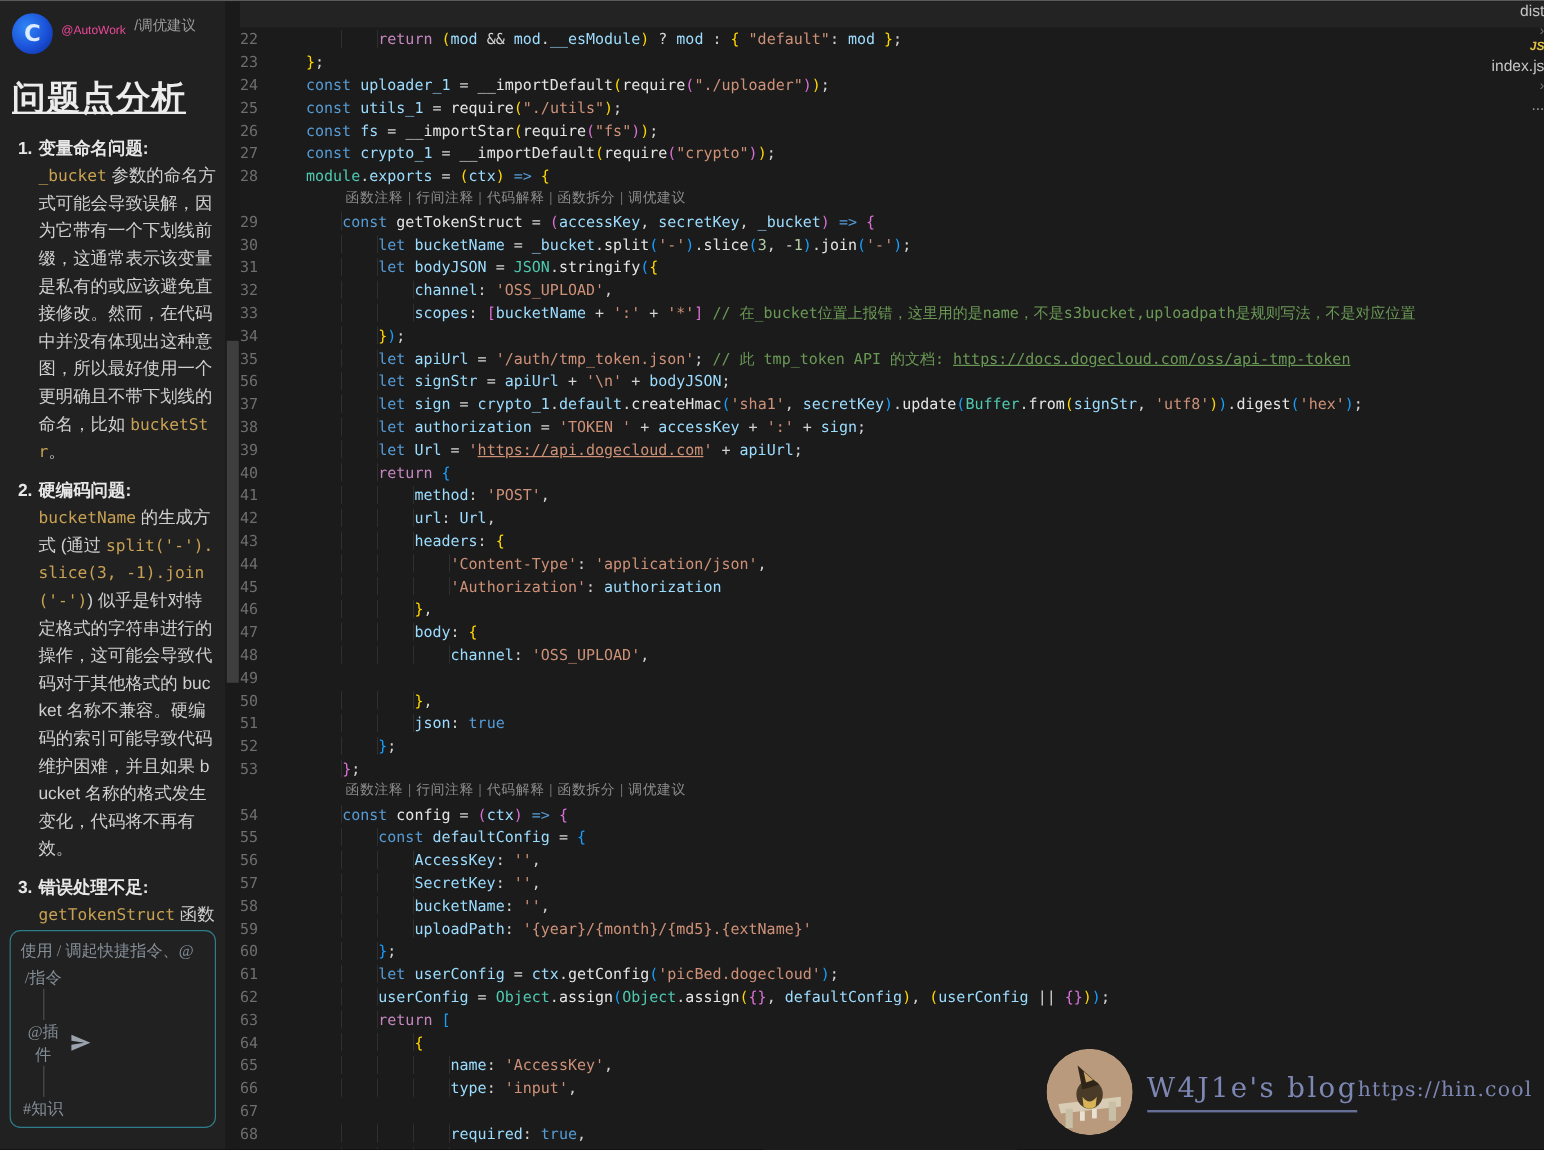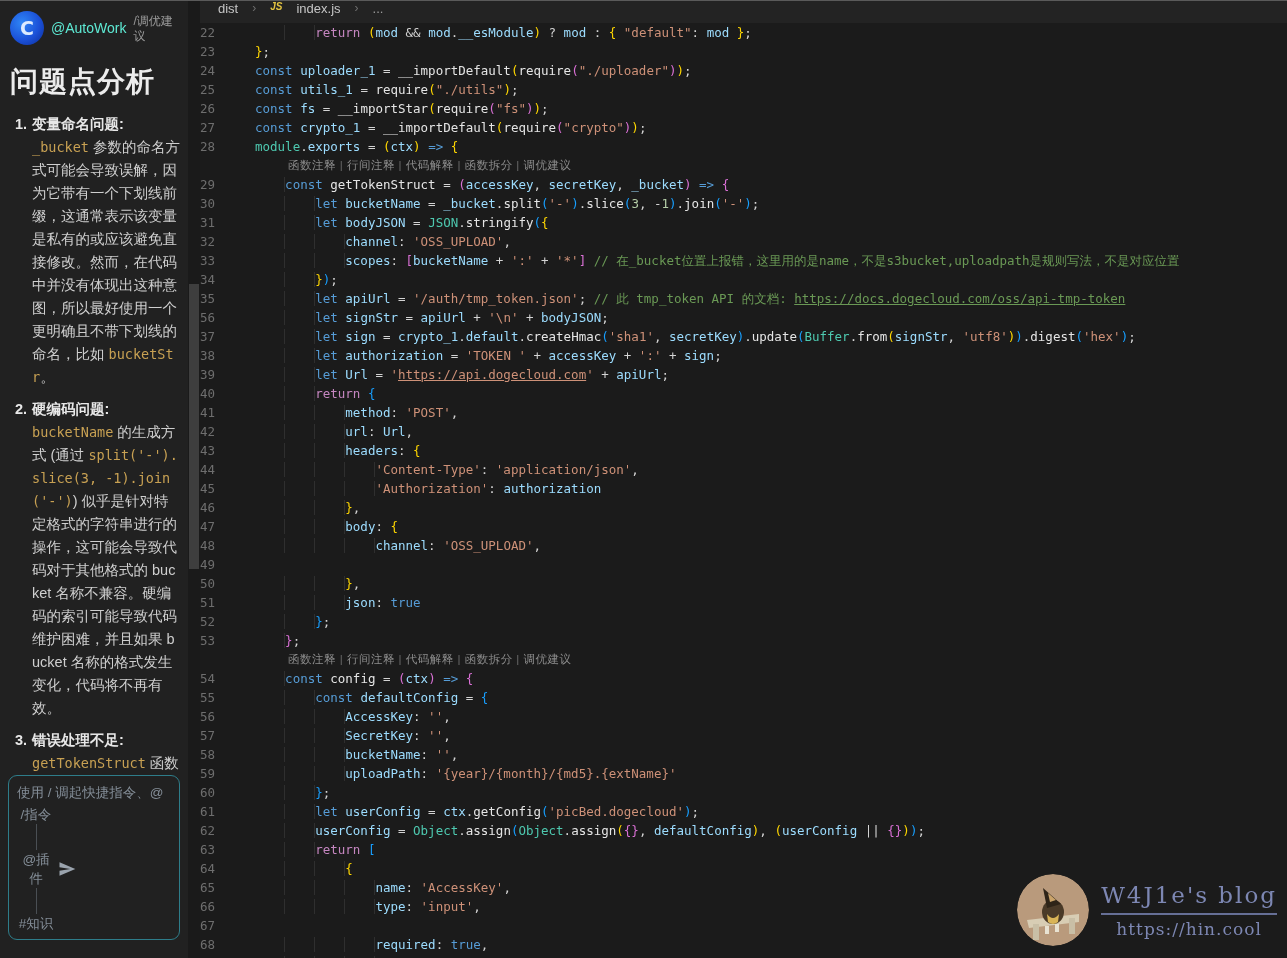--- a/index.html
+++ b/index.html
@@ -14,47 +14,47 @@
     position:absolute; left:0; top:0; width:188px; height:100%;
     background:#212121; color:#c9c9c9; overflow:hidden; padding:8px 8px 0 10px;
   }
   .chat-header { display:flex; align-items:flex-start; gap:7px; height:46px; padding-top:2px; }
   .logo-circle {
     width:34px; height:34px; border-radius:50%; flex:0 0 34px;
     background:radial-gradient(circle at 35% 35%, #2f86f6 0%, #1b51d8 55%, #0a2a96 100%);
     display:flex; align-items:center; justify-content:center;
     color:#dcebff; font-weight:bold; font-size:19px; font-family:"DejaVu Sans", sans-serif;
   }
-  .chat-user { font-size:14px; color:#5eead4; margin-top:9px; white-space:nowrap; }
+  .chat-user { font-size:10px; color:#ec4899; margin-top:9px; white-space:nowrap; }
   .chat-tag { font-size:12px; color:#9a9a9a; width:52px; line-height:15px; margin-top:3px; }
-  .panel-title { font-size:28px; font-weight:600; color:#ececec; margin:8px 0 12px 0; letter-spacing:1px; }
+  .panel-title { font-size:28px; font-weight:600; color:#ececec; margin:8px 0 12px 0; letter-spacing:1px;text-decoration:underline; }
   .a-item { margin-bottom:9px; font-size:14.5px; line-height:23px; }
   .a-title { display:flex; }
   .a-num { flex:0 0 22px; text-align:right; padding-right:5px; font-weight:bold; color:#e8e8e8; }
   .a-title-text { font-weight:bold; color:#e8e8e8; }
   .a-body { margin-left:22px; color:#cfcfcf; word-break:break-all; }
   .a-body .codeSpan { font-family:"DejaVu Sans Mono", monospace; font-size:13.5px; color:#c8a153; }
   .prompt-box {
     position:absolute; left:8px; bottom:18px; width:172px;
     background:#212121; border:1px solid #2e7d8a; border-radius:9px;
-    padding:7px 6px 6px 8px; color:#848e98;
+    padding:7px 6px 6px 8px; color:#848e98;font-family:Liberation Serif, serif;
   }
   .ph-line1 { font-size:13.5px; line-height:20px; white-space:nowrap; }
   .ph-row { display:flex; align-items:center; margin-top:2px; }
   .sc { width:38px; text-align:center; font-size:13.5px; line-height:19px; color:#848e98; }
   .sc-div { width:1px; height:26px; background:#4a4f54; margin:0 3px; }
   .send-icon { margin-left:2px; flex:0 0 20px; }
   
   .scroll-channel { position:absolute; left:188px; top:0; width:12px; height:100%; background:#1a1a1a; }
   .scroll-thumb { position:absolute; left:1px; top:283px; width:10px; height:285px; background:#3e3e3e; }
   
   .editor { position:absolute; left:200px; top:0; right:0; bottom:0; background:#1b1b1b; overflow:hidden; }
   .breadcrumb {
-    height:22px; background:#232323; display:flex; align-items:flex-start;
-    padding-left:18px; font-size:13px; color:#a9a9a9; gap:14px;
+    height:22px; background:#232323; display:flex; align-items:flex-end;
+    padding-left:18px; font-size:13px; color:#a9a9a9; gap:2px;flex-direction:column;
   }
   .bc-sep { color:#6f6f6f; font-size:12px; }
   .bc-file-icon { color:#e2c341; font-weight:bold; font-size:10px; font-style:italic; }
   .bc-item { color:#c5c5c5; }
   .bc-more { color:#9a9a9a; }
   #code-rows { position:relative; }
   .crow { display:flex; height:19px; line-height:19px;
           font-family:"DejaVu Sans Mono", monospace; font-size:12.5px; white-space:pre; }
   .gut { flex:0 0 55px; text-align:left; padding-right:12px; color:#6e6e6e; }
   .ct  { white-space:pre; }
@@ -65,21 +65,21 @@
   
   .p{color:#d4d4d4} .k{color:#569cd6} .c{color:#c586c0} .f{color:#e5e5e5}
   .s{color:#ce9178} .su{color:#ce9178;text-decoration:underline}
   .n{color:#b5cea8} .v{color:#9cdcfe} .t{color:#4ec9b0}
   .m{color:#6a9955} .mu{color:#6a9955;text-decoration:underline}
   .g{color:#ffd700} .pk{color:#da70d6} .bl{color:#179fff}
   .i{color:#d4d4d4;background:repeating-linear-gradient(90deg,transparent 0,transparent calc(4ch - 1px),#2f2f2f calc(4ch - 1px),#2f2f2f 4ch);}
   
   .watermark { position:absolute; right:10px; bottom:12px; display:flex; align-items:center; gap:12px; }
   .wm-avatar { width:72px; height:72px; border-radius:50%; overflow:hidden; flex:0 0 72px; }
-  .wm-text { display:flex; flex-direction:column; }
+  .wm-text { display:flex; }
   .wm-name { font-family:"DejaVu Serif", serif; font-size:23px; color:#7d87b3; letter-spacing:2px;
              padding-bottom:5px; border-bottom:2px solid #666f96; white-space:nowrap; }
   .wm-url  { font-family:"DejaVu Serif", serif; font-size:17px; color:#7d87b3; letter-spacing:1px;
              margin-top:4px; text-align:center; }
 </style>
 </head>
 <body>
 
 <div class="app">
 

